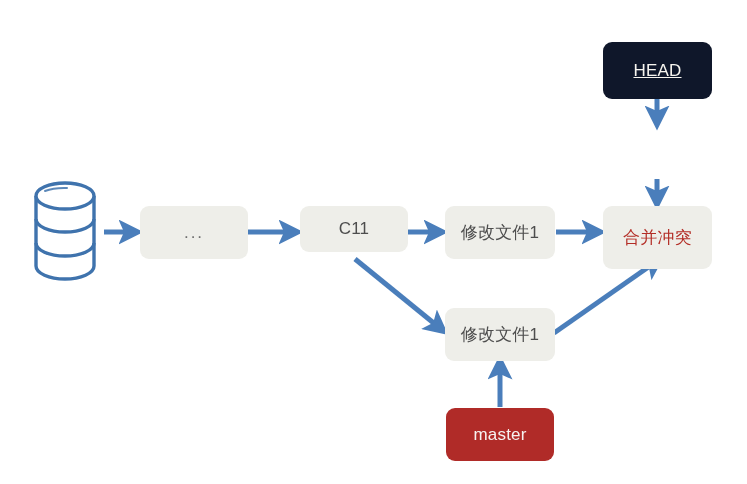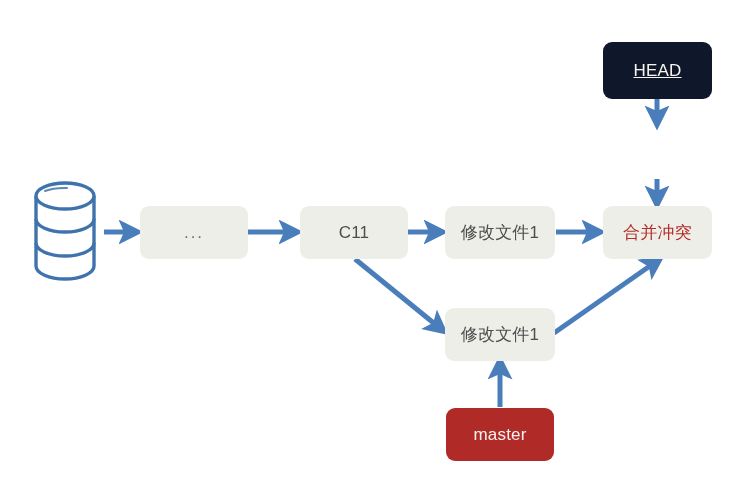--- a/index.html
+++ b/index.html
@@ -95,26 +95,26 @@
       <path d="M6,13 v70 a29,13 0 0 0 58,0 v-70"></path>
       <ellipse cx="35" cy="13" rx="29" ry="13"></ellipse>
       <path d="M6,36 a29,13 0 0 0 58,0" fill="none"></path>
       <path d="M6,60 a29,13 0 0 0 58,0" fill="none"></path>
     </g>
     <path d="M15,8 a26,9 0 0 1 22,-3" fill="none" stroke="#3f73ad" stroke-width="2" stroke-linecap="round" opacity="0.85"></path>
   </svg>
 
   <div class="node plain dots" style="left:140px; top:206px; width:108px; height:53px;">...</div>
 
-  <div class="node plain" style="left:300px; top:206px; width:108px; height:53px;">C11</div>
+  <div class="node plain" style="left:300px; top:206px; width:108px; height:46px;">C11</div>
 
   <div class="node plain" style="left:445px; top:206px; width:110px; height:53px;">修改文件1</div>
 
   <div class="node plain" style="left:445px; top:308px; width:110px; height:53px;">修改文件1</div>
 
-  <div class="node plain accent-text" style="left:603px; top:206px; width:109px; height:53px;">合并冲突</div>
+  <div class="node plain accent-text" style="left:603px; top:206px; width:109px; height:63px;">合并冲突</div>
 
   <div class="node gold" style="left:603px; top:42px; width:109px; height:57px;">HEAD</div>
 
 
   <div class="node red" style="left:446px; top:408px; width:108px; height:53px;">master</div>
 
 </div>
 
 </body></html>

